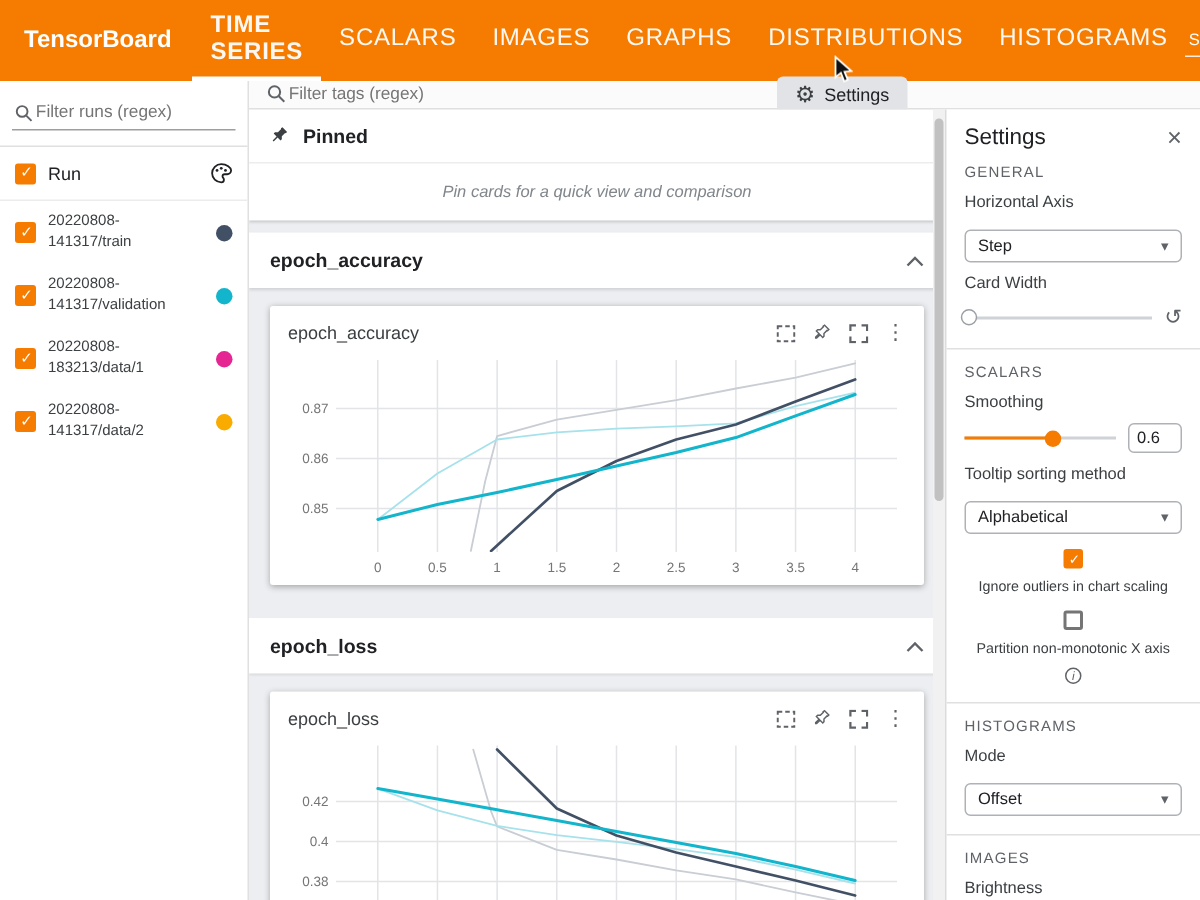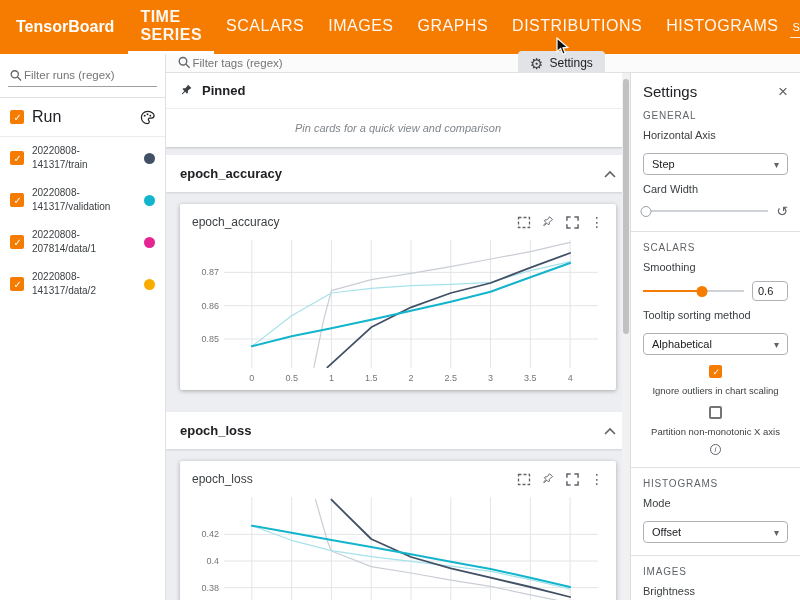--- a/index.html
+++ b/index.html
@@ -31,21 +31,21 @@
   .body-row { display:flex; height:560px; }
 
   
   .sidebar { width:166px; border-right:1px solid #e0e0e0; background:#fff; display:flex; flex-direction:column; flex:none; }
   .search-box { display:flex; align-items:center; gap:0; border-bottom:1px solid #9e9e9e; padding:4px 2px; }
   .sidebar .search-box { margin:10px 8px 0; }
   .search-box input { border:none; outline:none; background:transparent; font-size:11.5px; color:#202124; width:100%; }
   ::placeholder { color:#757575; }
   .sidebar-divider { height:1px; background:#e0e0e0; margin-top:10px; }
   .run-header { display:flex; align-items:center; gap:8px; padding:10px 10px; border-bottom:1px solid #ececec; }
-  .run-header-label { flex:1; font-size:16px; color:#202124; }
+  .run-header-label { flex:1; font-size:12px; color:#202124; }
   .run-row { display:flex; align-items:center; gap:8px; padding:7px 10px; cursor:pointer; }
   .run-text { flex:1; font-size:10px; line-height:1.4; color:#3c4043; word-break:break-all; }
   .run-dot { width:11px; height:11px; border-radius:50%; flex:none; }
   .cb { width:14px; height:14px; border:2px solid #757575; border-radius:2px; position:relative;
         flex:none; cursor:pointer; background:#fff; }
   .cb.checked { background:#f57c00; border-color:#f57c00; }
   .cb.checked::after { content:"✓"; position:absolute; color:#fff; font-size:10px; font-weight:bold; left:1.5px; top:-0.5px; }
 
   
   .main-col { flex:1; display:flex; flex-direction:column; min-width:0; }
@@ -174,21 +174,21 @@
     <div class="run-row">
       <span class="cb checked"></span>
       <span class="run-text">
         <span>20220808-</span><br><span>141317/validation</span>
       </span>
       <span class="run-dot" style="background: rgb(18, 181, 203);"></span>
     </div>
     <div class="run-row">
       <span class="cb checked"></span>
       <span class="run-text">
-        <span>20220808-</span><br><span>207814/data/1</span>
+        <span>20220808-</span><br><span>183213/data/1</span>
       </span>
       <span class="run-dot" style="background: rgb(229, 37, 146);"></span>
     </div>
     <div class="run-row">
       <span class="cb checked"></span>
       <span class="run-text">
         <span>20220808-</span><br><span>141317/data/2</span>
       </span>
       <span class="run-dot" style="background: rgb(249, 171, 0);"></span>
     </div>

